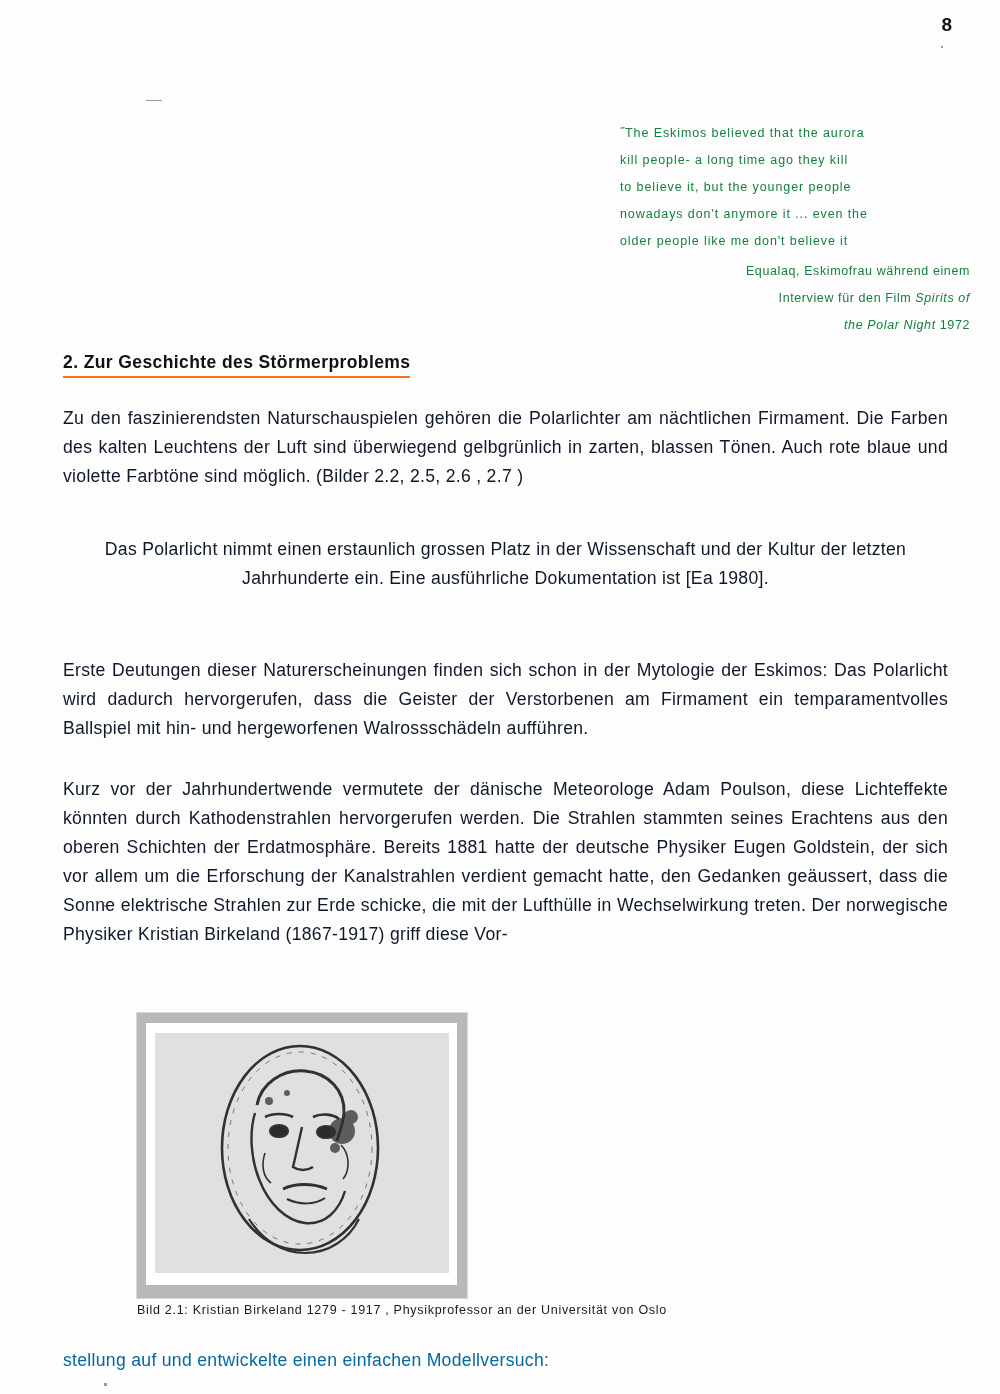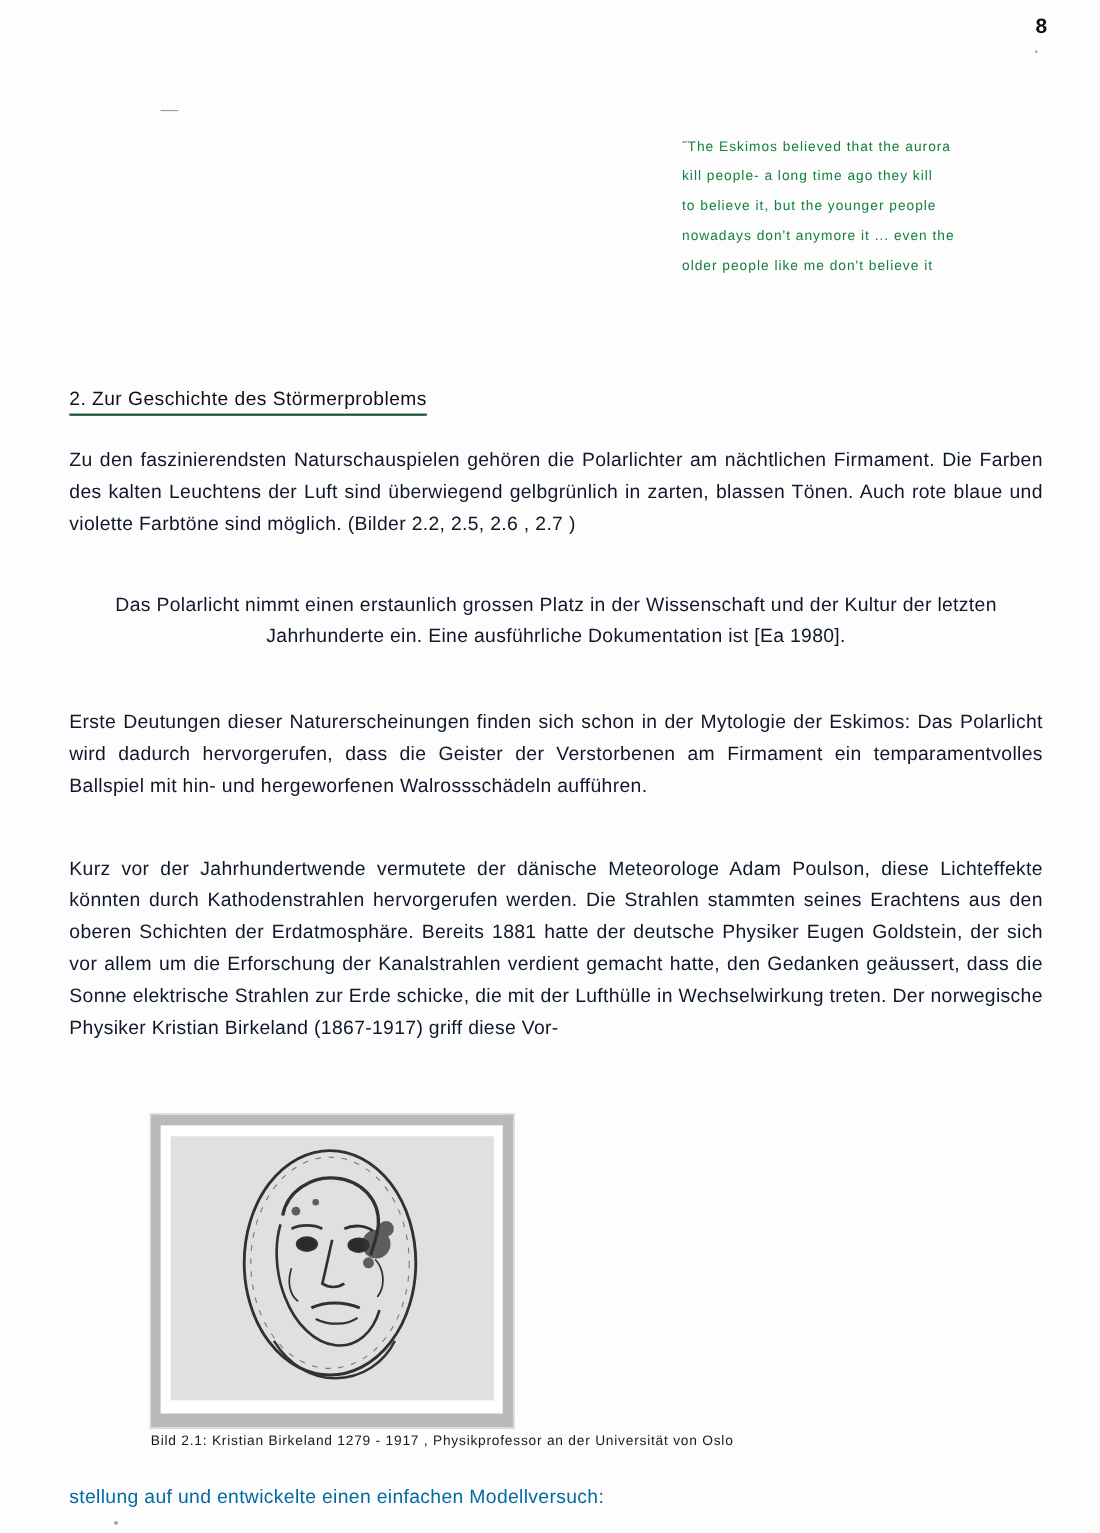--- a/index.html
+++ b/index.html
@@ -52,42 +52,42 @@
     white-space: nowrap;
   }
   .epigraph .italic {
     font-style: italic;
   }
   .section-heading {
     position: absolute;
     top: 352px;
     left: 63px;
     font-size: 17.5px;
-    font-weight: normal;
+    font-weight: bold;
     letter-spacing: 0.4px;
-    border-bottom: 2px solid #14532d;
+    border-bottom: 2px solid #f97316;
     padding-bottom: 3px;
     display: inline-block;
   }
   .body-block {
     position: absolute;
     left: 63px;
     width: 885px;
     font-size: 17.6px;
     line-height: 29px;
     letter-spacing: 0.3px;
     text-align: justify;
     color: #0f172a;
   }
   .body-block.nojust {
     text-align: center;
   }
   .p1 { top: 404px; }
   .p2 { top: 535px; }
-  .p3 { top: 642px; }
+  .p3 { top: 656px; }
   .p4 { top: 775px; }
   .figure {
     position: absolute;
     top: 1012px;
     left: 136px;
     width: 330px;
     height: 285px;
     background: #ffffff;
     border: 1px solid #d8d8d8;
     overflow: hidden;
@@ -127,20 +127,25 @@
   <div class="tick" style="left:104px; top:905px; width:2px; height:2px;"></div>
   <div class="tick" style="left:104px; top:1383px; width:3px; height:3px;"></div>
   <div class="tick" style="left:941px; top:46px; width:2px; height:2px;"></div>
 
   <div class="epigraph">
     <div class="quote-line">˝The Eskimos believed that the aurora</div>
     <div class="quote-line">kill people- a long time ago they kill</div>
     <div class="quote-line">to believe it, but the younger people</div>
     <div class="quote-line">nowadays don't anymore it ... even the</div>
     <div class="quote-line">older people like me don't believe it</div>
+    <div class="attrib">
+      <span class="ln">Equalaq, Eskimofrau während einem</span>
+      <span class="ln"><span>Interview für den Film </span><span class="italic">Spirits of</span></span>
+      <span class="ln"><span class="italic">the Polar Night</span><span> 1972</span></span>
+    </div>
   </div>
 
   <div class="section-heading">2. Zur Geschichte des Störmerproblems</div>
 
   <div class="body-block p1">Zu den faszinierendsten Naturschauspielen gehören die Polarlichter am nächtlichen Firmament. Die Farben des kalten Leuchtens der Luft sind überwiegend gelbgrünlich in zarten, blassen Tönen. Auch rote blaue und violette Farbtöne sind möglich. (Bilder 2.2, 2.5, 2.6 , 2.7 )</div>
   <div class="body-block p2 nojust">Das Polarlicht nimmt einen erstaunlich grossen Platz in der Wissenschaft und der Kultur der letzten Jahrhunderte ein. Eine ausführliche Dokumentation ist [Ea 1980].</div>
   <div class="body-block p3">Erste Deutungen dieser Naturerscheinungen finden sich schon in der Mytologie der Eskimos: Das Polarlicht wird dadurch hervorgerufen, dass die Geister der Verstorbenen am Firmament ein temparamentvolles Ballspiel mit hin- und hergeworfenen Walrossschädeln aufführen.</div>
   <div class="body-block p4">Kurz vor der Jahrhundertwende vermutete der dänische Meteorologe Adam Poulson, diese Lichteffekte könnten durch Kathodenstrahlen hervorgerufen werden. Die Strahlen stammten seines Erachtens aus den oberen Schichten der Erdatmosphäre. Bereits 1881 hatte der deutsche Physiker Eugen Goldstein, der sich vor allem um die Erforschung der Kanalstrahlen verdient gemacht hatte, den Gedanken geäussert, dass die Sonne elektrische Strahlen zur Erde schicke, die mit der Lufthülle in Wechselwirkung treten. Der norwegische Physiker Kristian Birkeland (1867-1917) griff diese Vor-</div>
 
   <div class="figure">

